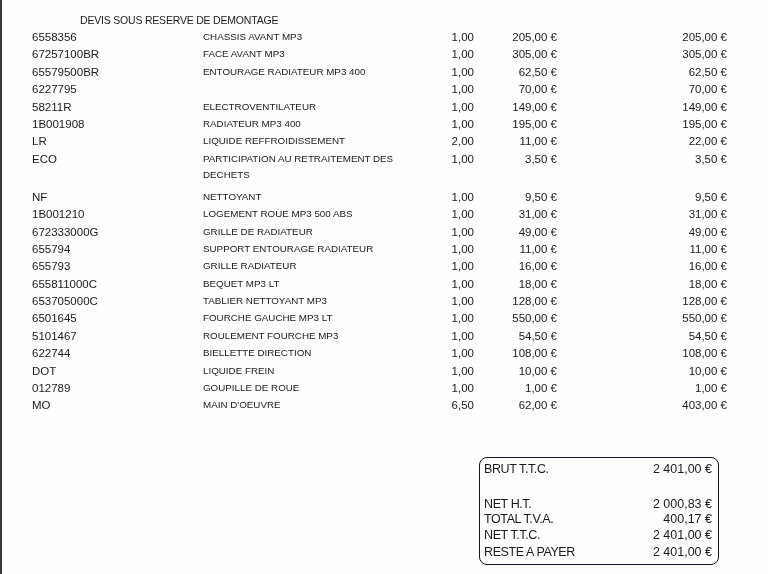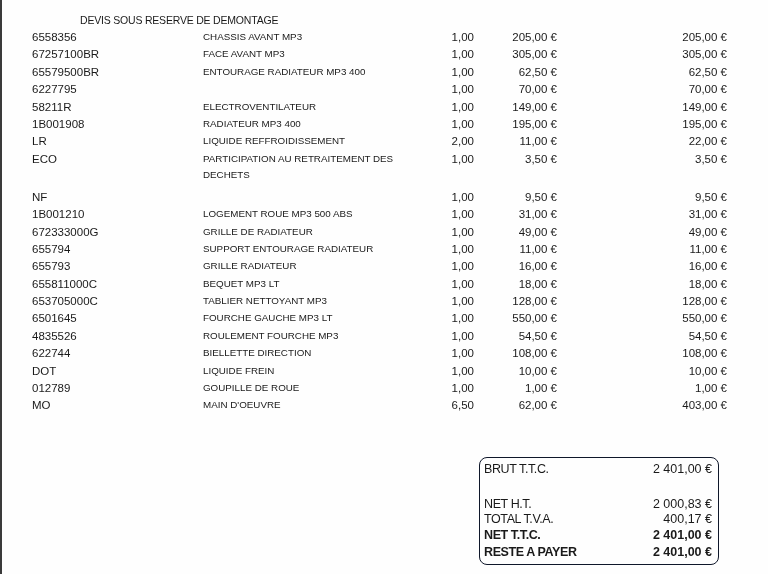--- a/index.html
+++ b/index.html
@@ -25,21 +25,21 @@
   .total { right: 41px; text-align: right; font-size: 11.5px; }
 
   .summary {
     position: absolute; left: 479px; top: 457px; width: 240px; height: 108px;
     border: 1px solid #0f172a; border-radius: 8px; box-sizing: border-box;
     font-family: "Liberation Sans", sans-serif; font-size: 12.5px;
   }
   .sline { position: absolute; left: 4px; right: 6px; height: 16px; line-height: 16px; }
   .sline .lbl { position: absolute; left: 0; letter-spacing: -0.4px; }
   .sline .val { position: absolute; right: 0; text-align: center; }
-  .sline.bold { font-weight: bold; }
+  .sline.bold { font-weight: normal; }
 </style>
 </head>
 <body>
 
 <div class="left-border"></div>
 
 <div class="header-note">DEVIS SOUS RESERVE DE DEMONTAGE</div>
 
 <div class="rows" id="rows">
     <div class="row">
@@ -92,20 +92,21 @@
     </div>
     <div class="row tall">
       <span class="cell ref">ECO</span>
       <span class="cell desc">PARTICIPATION AU RETRAITEMENT DES DECHETS</span>
       <span class="cell qty">1,00</span>
       <span class="cell unit">3,50 €</span>
       <span class="cell total">3,50 €</span>
     </div>
     <div class="row">
       <span class="cell ref">NF</span>
+      <span class="cell desc">NETTOYANT</span>
       <span class="cell qty">1,00</span>
       <span class="cell unit">9,50 €</span>
       <span class="cell total">9,50 €</span>
     </div>
     <div class="row">
       <span class="cell ref">1B001210</span>
       <span class="cell desc">LOGEMENT ROUE  MP3 500 ABS</span>
       <span class="cell qty">1,00</span>
       <span class="cell unit">31,00 €</span>
       <span class="cell total">31,00 €</span>
@@ -146,21 +147,21 @@
       <span class="cell total">128,00 €</span>
     </div>
     <div class="row">
       <span class="cell ref">6501645</span>
       <span class="cell desc">FOURCHE GAUCHE MP3 LT</span>
       <span class="cell qty">1,00</span>
       <span class="cell unit">550,00 €</span>
       <span class="cell total">550,00 €</span>
     </div>
     <div class="row">
-      <span class="cell ref">4835526</span>
+      <span class="cell ref">5101467</span>
       <span class="cell desc">ROULEMENT FOURCHE MP3</span>
       <span class="cell qty">1,00</span>
       <span class="cell unit">54,50 €</span>
       <span class="cell total">54,50 €</span>
     </div>
     <div class="row">
       <span class="cell ref">622744</span>
       <span class="cell desc">BIELLETTE DIRECTION</span>
       <span class="cell qty">1,00</span>
       <span class="cell unit">108,00 €</span>

